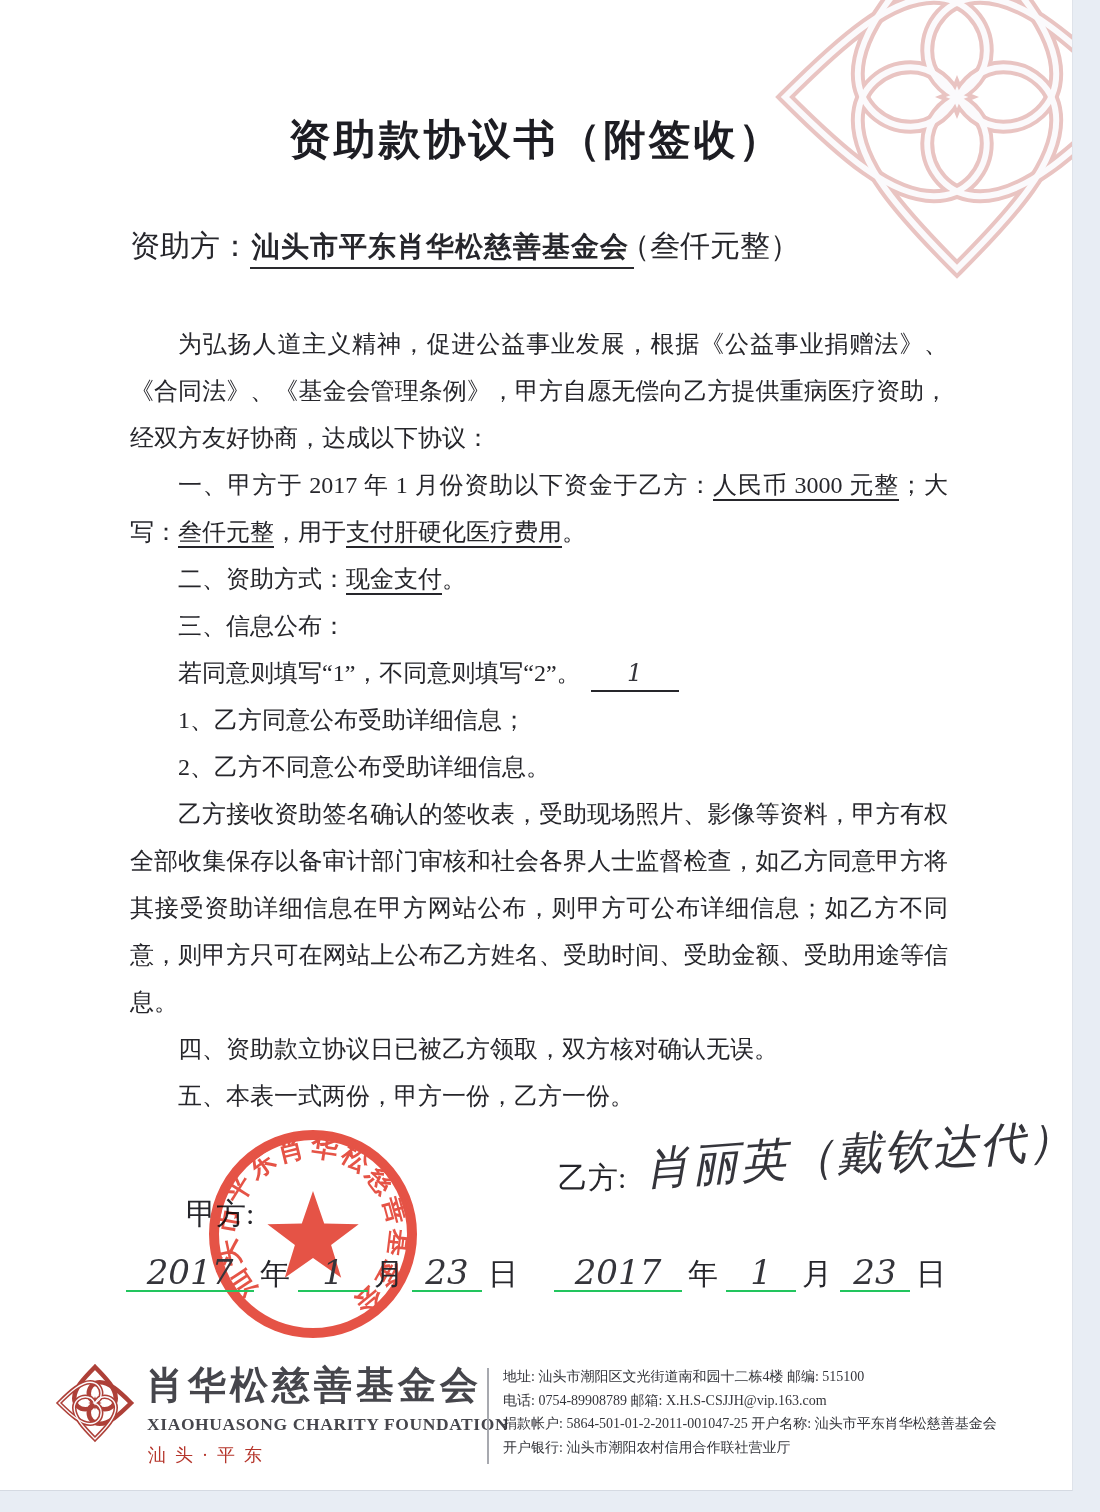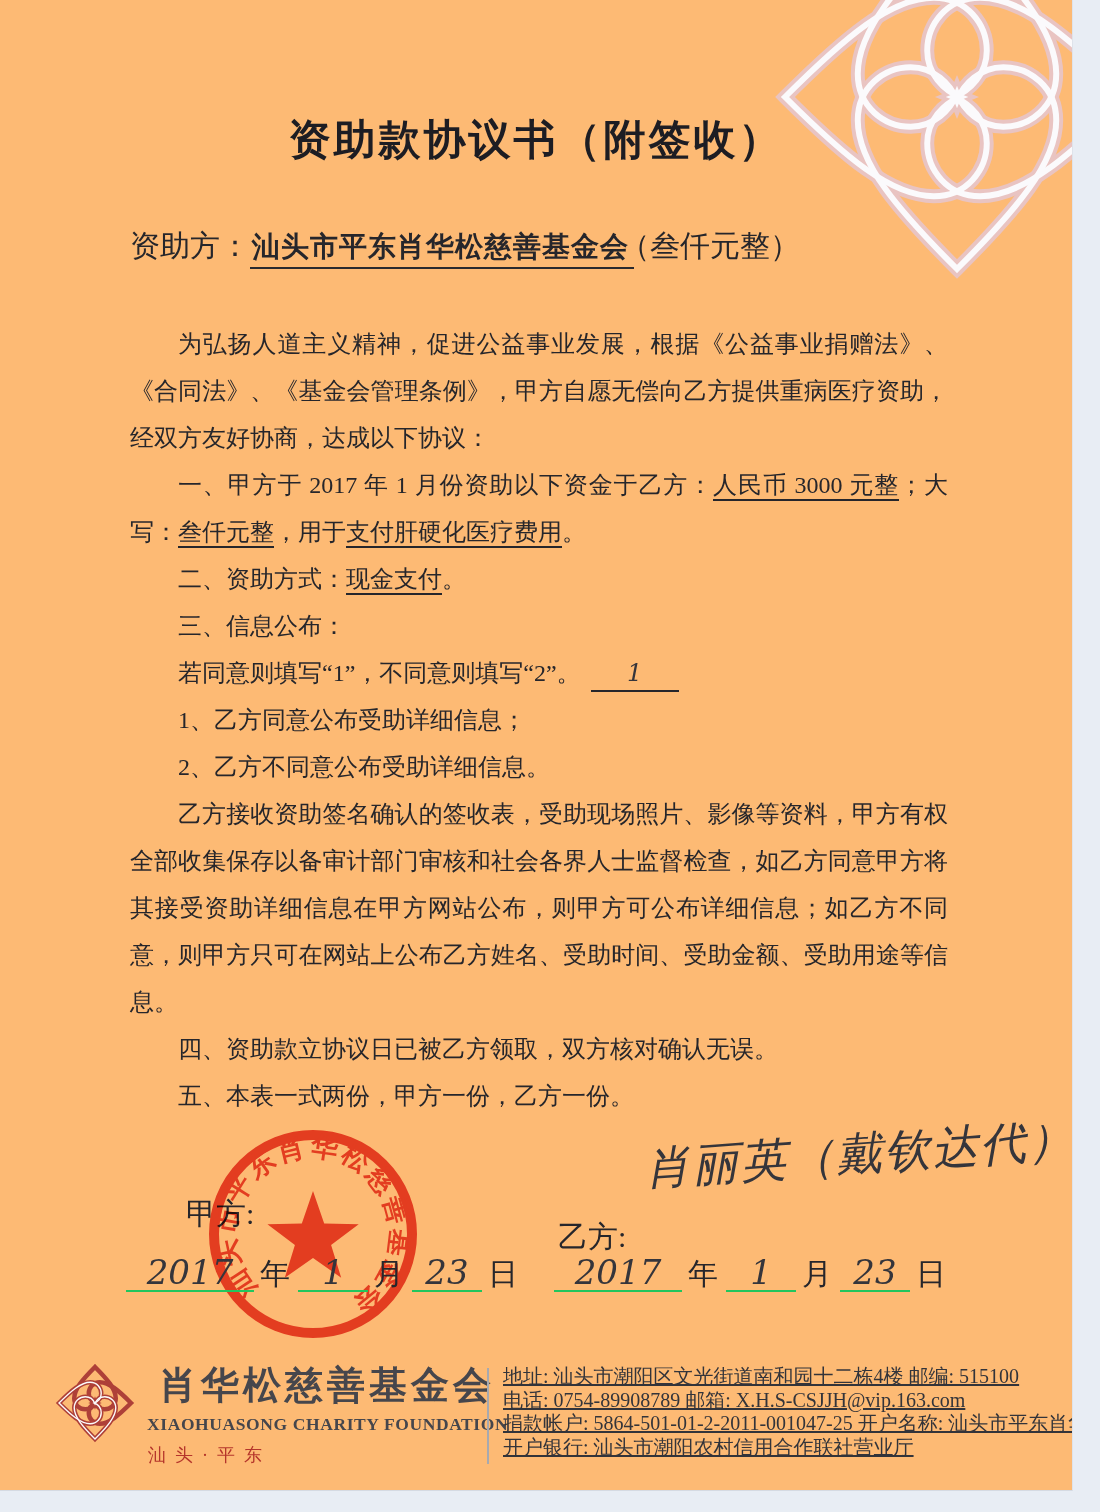--- a/index.html
+++ b/index.html
@@ -4,21 +4,21 @@
 <style>
   html,body{margin:0;padding:0;}
   body{
     width:1100px;height:1512px;
     background:#e8edf4;
     font-family:"Liberation Serif","DejaVu Serif",serif;
     position:relative;overflow:hidden;
   }
   .paper{
     position:absolute;left:0;top:0;width:1072px;height:1490px;
-    background:#fdba74;overflow:hidden;
+    background:#ffffff;overflow:hidden;
     border-right:1px solid #dfe3ea;border-bottom:1px solid #d5dae2;
   }
   .watermark{position:absolute;left:742px;top:-118px;pointer-events:none;}
   .title{
     margin:112px 0 0 0;text-align:center;
     font-size:42px;font-weight:700;letter-spacing:3px;color:#1d1d23;
   }
   .parties{margin:58px 0 0 130px;width:815px;}
   .party-row{position:relative;height:49px;font-size:30px;color:#26262b;white-space:nowrap;}
   .party-label{color:#26262b;}
@@ -57,29 +57,28 @@
     text-align:center;font-size:34px;line-height:36px;vertical-align:baseline;
   }
   .f-year{width:128px;} .f-month{width:70px;} .f-day{width:70px;}
   .unit{margin:0 8px 0 6px;}
   .footer{position:absolute;left:0;top:1352px;width:1072px;height:130px;}
   .logo{position:absolute;left:50px;top:6px;}
   .fname{position:absolute;left:146px;top:8px;color:#46464c;}
   .fname-cn{
     font-size:38px;font-weight:700;letter-spacing:4px;margin:0;
     font-family:Liberation Mono, monospace;
-    text-align:center;
   }
   .fname-en{font-size:17.5px;font-weight:700;letter-spacing:.6px;margin:3px 0 0 1px;}
   .fname-region{
     font-size:18px;font-weight:400;letter-spacing:9px;color:#b5352b;margin:8px 0 0 2px;
   }
   .fdivider{position:absolute;left:487px;top:16px;width:1.5px;height:96px;background:#a7a9af;}
   .contact{position:absolute;left:503px;top:13px;width:560px;}
-  .contact-line{font-size:20px;line-height:23.5px;color:#33343a;white-space:nowrap;text-decoration:underline;}
+  .contact-line{font-size:14px;line-height:23.5px;color:#33343a;white-space:nowrap;}
 </style>
 </head>
 <body>
 
 <div class="paper">
 
   <svg class="watermark" width="430" height="430" viewBox="-65 -65 130 130">
     <defs>
       <path id="wh" d="M0,28 C-18,10 -30,-4 -30,-17 C-30,-27 -22,-33 -14,-33 C-7,-33 -2,-28 0,-23 C2,-28 7,-33 14,-33 C22,-33 30,-27 30,-17 C30,-4 18,10 0,28 Z"></path>
     </defs>
@@ -110,21 +109,21 @@
       <p class="para"><span class="">三、信息公布：</span></p>
       <p class="para"><span class="">若同意则填写“1”，不同意则填写“2”。</span><span class="hwblank hw">1</span></p>
       <p class="para"><span class="">1、乙方同意公布受助详细信息；</span></p>
       <p class="para"><span class="">2、乙方不同意公布受助详细信息。</span></p>
       <p class="para"><span class="">乙方接收资助签名确认的签收表，受助现场照片、影像等资料，甲方有权全部收集保存以备审计部门审核和社会各界人士监督检查，如乙方同意甲方将其接受资助详细信息在甲方网站公布，则甲方可公布详细信息；如乙方不同意，则甲方只可在网站上公布乙方姓名、受助时间、受助金额、受助用途等信息。</span></p>
       <p class="para"><span class="">四、资助款立协议日已被乙方领取，双方核对确认无误。</span></p>
       <p class="para"><span class="">五、本表一式两份，甲方一份，乙方一份。</span></p>
     </div>
 
   <span class="sig-label" style="left:186px;top:1194px;">甲方:</span>
-  <span class="sig-label" style="left:558px;top:1217px;">乙方:</span>
+  <span class="sig-label" style="left:558px;top:1158px;">乙方:</span>
   <span class="signature-hw hw">肖丽英（戴钦达代）</span>
 
   <svg class="stamp" width="220" height="220" viewBox="0 0 220 220">
     <circle cx="110" cy="110" r="99" fill="none" stroke="#e23b2c" stroke-width="10"></circle>
     <path id="stx" d="M 110,110 m -78,0 a 78,78 0 1,1 156,0 a 78,78 0 1,1 -156,0" fill="none"></path>
     <text font-size="27" font-weight="700" fill="#e23b2c" letter-spacing="3" transform="rotate(-45 110 110)" font-family="Liberation Serif, DejaVu Serif, serif">
       <textPath href="#stx">汕头市平东肖华松慈善基金会</textPath>
     </text>
     <polygon points="110,67 121.2,99.6 155.7,100.2 128.1,120.9 138.2,153.8 110,134 81.8,153.8 91.9,120.9 64.4,100.2 98.8,99.6" fill="#e23b2c"></polygon>
   </svg>

